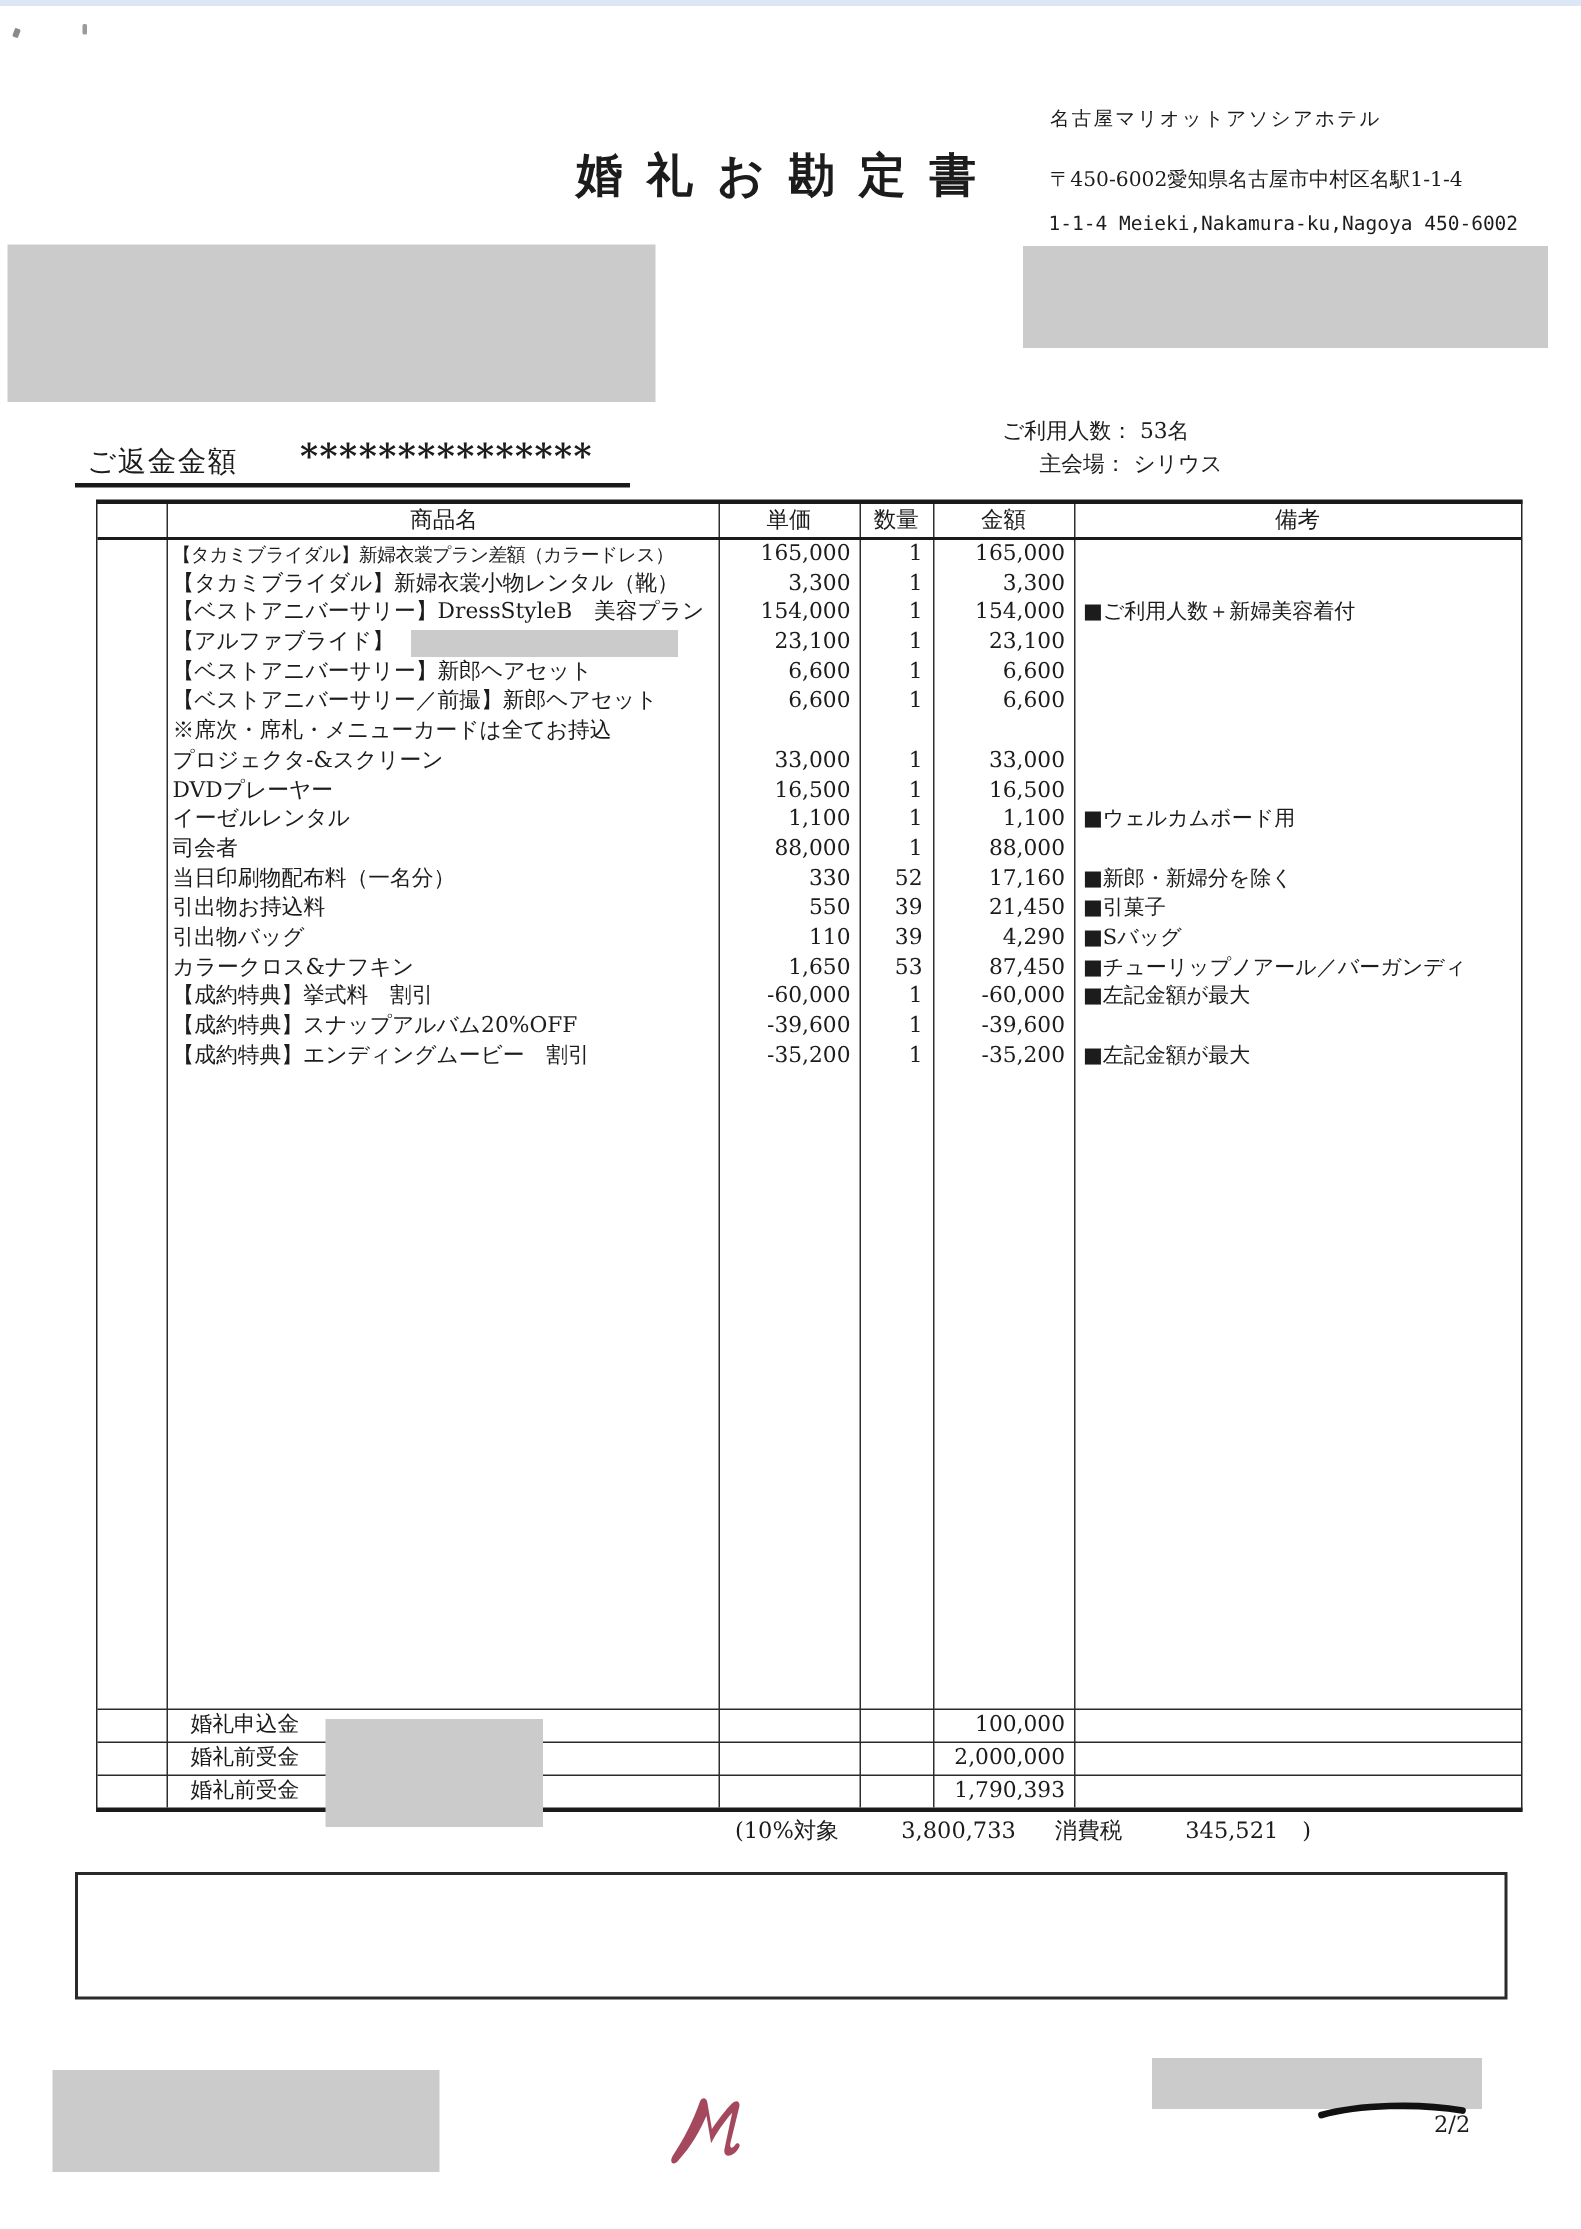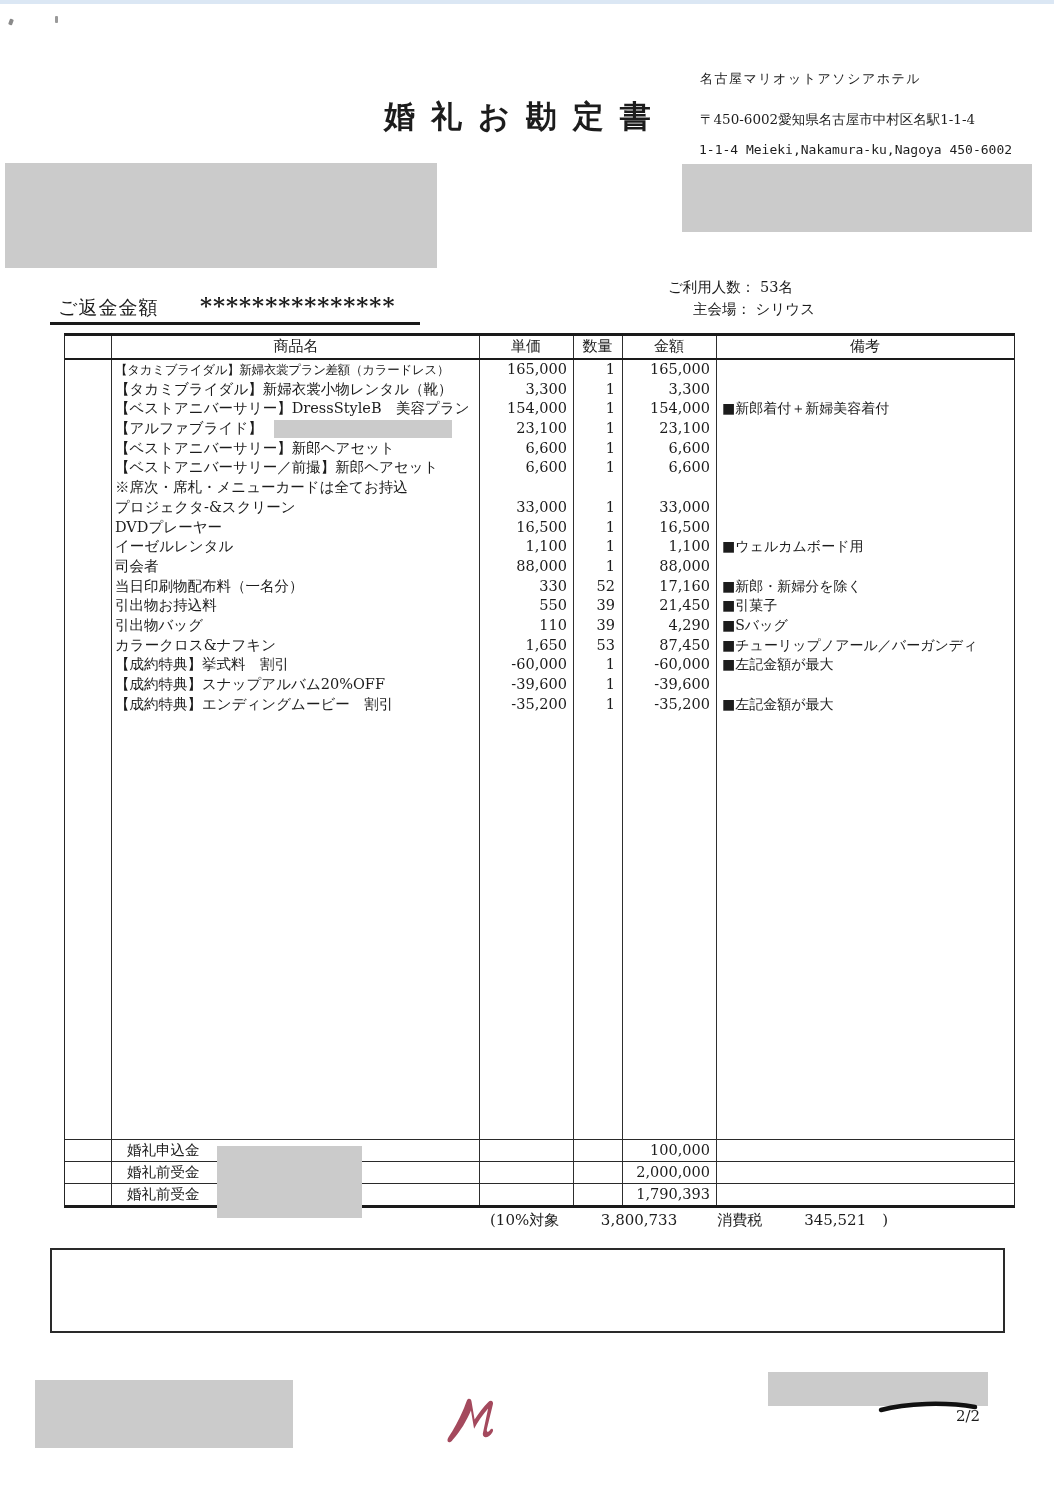--- a/index.html
+++ b/index.html
@@ -55,21 +55,21 @@
   .row-total{position:relative;height:26px;line-height:25px;border-top:1.5px solid #2a2a2a;border-bottom:1px solid #2a2a2a;flex:0 0 auto;font-size:15px;}
   .total-label{position:absolute;left:182px;top:0;font-size:15.5px;white-space:nowrap;}
   .row-blank{height:20px;border-bottom:1px solid #2a2a2a;flex:0 0 auto;}
   .pay-row{position:relative;height:21px;line-height:20px;border-bottom:1px solid #2a2a2a;flex:0 0 auto;font-size:14.5px;}
   .pay-row:last-child{border-bottom:none;}
   .pay-label{position:absolute;left:62px;top:0;white-space:nowrap;}
   .redact-payments{left:217px;top:1146px;width:145px;height:72px;}
   
   .tax-line{left:490px;top:1211px;font-size:15px;white-space:nowrap;}
   .tax-base{display:inline-block;width:118px;text-align:right;}
-  .tax-label{margin-left:40px;}
+  .tax-label{margin-left:26px;}
   .tax-amt{display:inline-block;width:104px;text-align:right;}
   .tax-close{margin-left:16px;}
   
   .notes-box{left:50px;top:1248px;width:955px;height:85px;box-sizing:border-box;border:2px solid #2a2a2a;background:#fff;}
   
   .redact-bottom-left{left:35px;top:1380px;width:258px;height:68px;}
   .redact-bottom-right{left:768px;top:1372px;width:220px;height:34px;}
   .logo-m{left:446px;top:1398px;width:52px;height:48px;}
   .logo-line1{left:457px;top:1515px;font-family:"Liberation Sans","DejaVu Sans",sans-serif;font-size:13px;font-weight:700;letter-spacing:3.5px;color:#0f766e;white-space:nowrap;}
   .logo-line2{left:450px;top:1462px;font-family:"Liberation Sans","DejaVu Sans",sans-serif;font-size:12.5px;font-weight:500;letter-spacing:2.5px;color:#0c4a6e;white-space:nowrap;margin-top:33px;}
@@ -129,21 +129,21 @@
           <span class="cell c-unit">3,300</span>
           <span class="cell c-qty">1</span>
           <span class="cell c-amt">3,300</span>
           <span class="cell c-rem"></span>
         </div>
         <div class="item-row">
           <span class="cell c-name">【ベストアニバーサリー】DressStyleB　美容プラン</span>
           <span class="cell c-unit">154,000</span>
           <span class="cell c-qty">1</span>
           <span class="cell c-amt">154,000</span>
-          <span class="cell c-rem">■新郎着付＋新婦美容着付</span>
+          <span class="cell c-rem">■ご利用人数＋新婦美容着付</span>
         </div>
         <div class="item-row">
           <span class="cell c-name">【アルファブライド】</span>
           <span class="inline-redact"></span>
           <span class="cell c-unit">23,100</span>
           <span class="cell c-qty">1</span>
           <span class="cell c-amt">23,100</span>
           <span class="cell c-rem"></span>
         </div>
         <div class="item-row">

